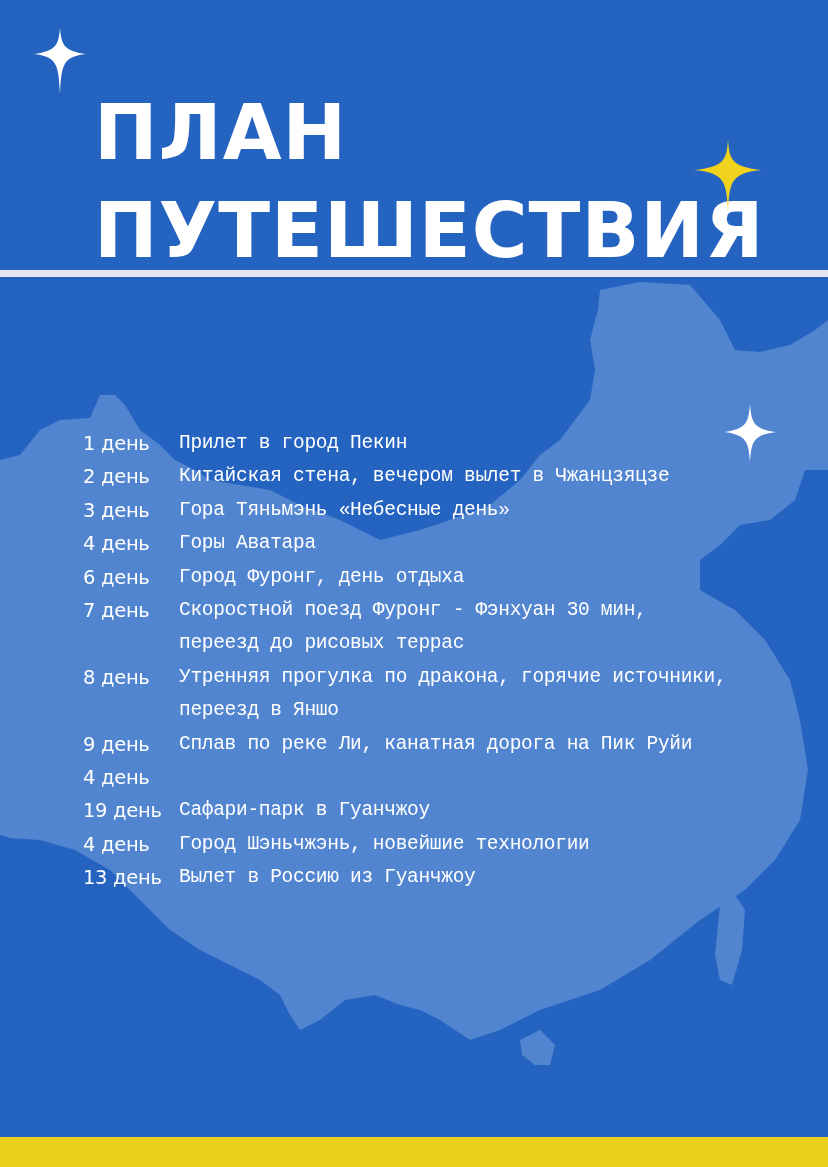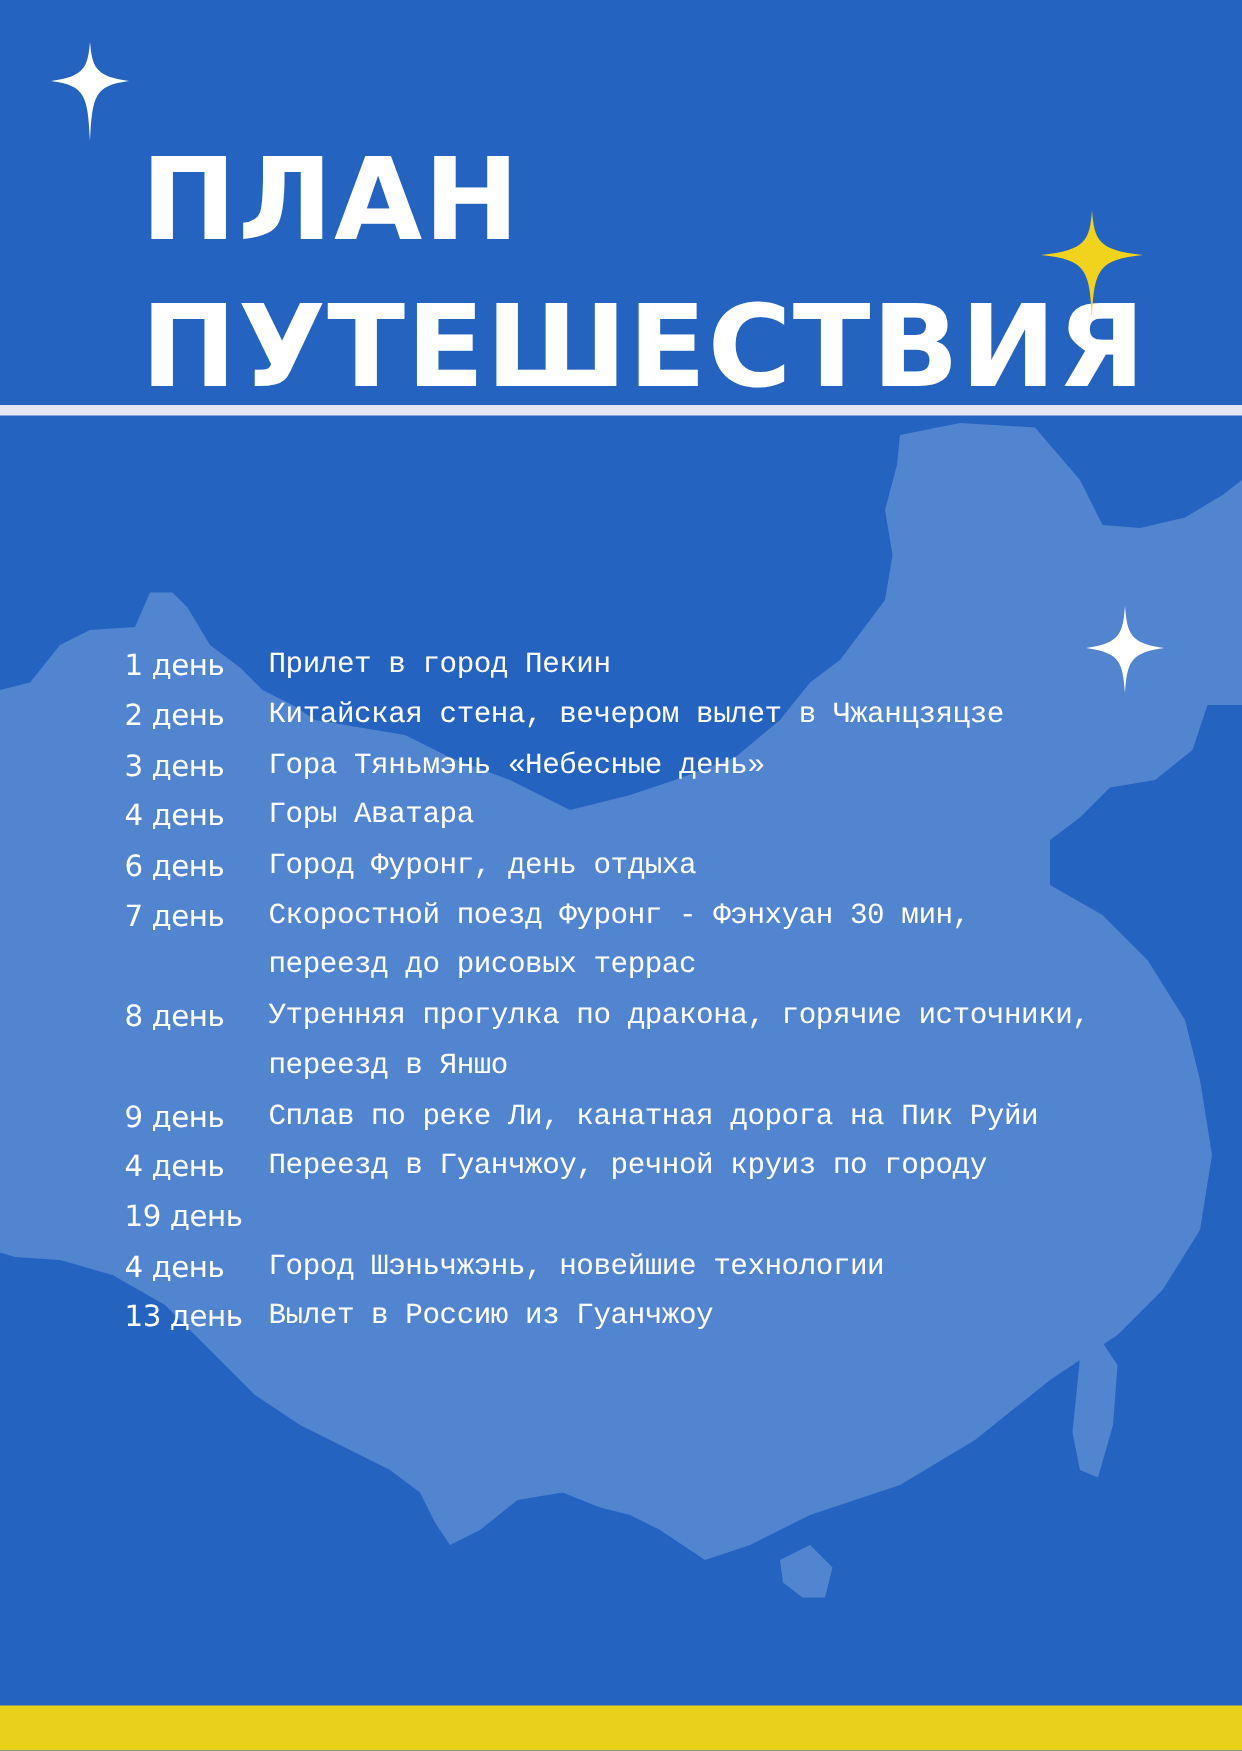--- a/index.html
+++ b/index.html
@@ -82,24 +82,24 @@
         <span class="day">8 день</span>
         <span class="desc">Утренняя прогулка по дракона, горячие источники,
 переезд в Яншо</span>
       </div>
     <div class="row">
         <span class="day">9 день</span>
         <span class="desc">Сплав по реке Ли, канатная дорога на Пик Руйи</span>
       </div>
     <div class="row">
         <span class="day">4 день</span>
-        <span class="desc">Переезд в Гуанчжоу, речной круиз по городу</span>
       </div>
     <div class="row">
         <span class="day">19 день</span>
+        <span class="desc">Сафари-парк в Гуанчжоу</span>
       </div>
     <div class="row">
         <span class="day">4 день</span>
         <span class="desc">Город Шэньчжэнь, новейшие технологии</span>
       </div>
     <div class="row">
         <span class="day">13 день</span>
         <span class="desc">Вылет в Россию из Гуанчжоу</span>
       </div>
   </div>

